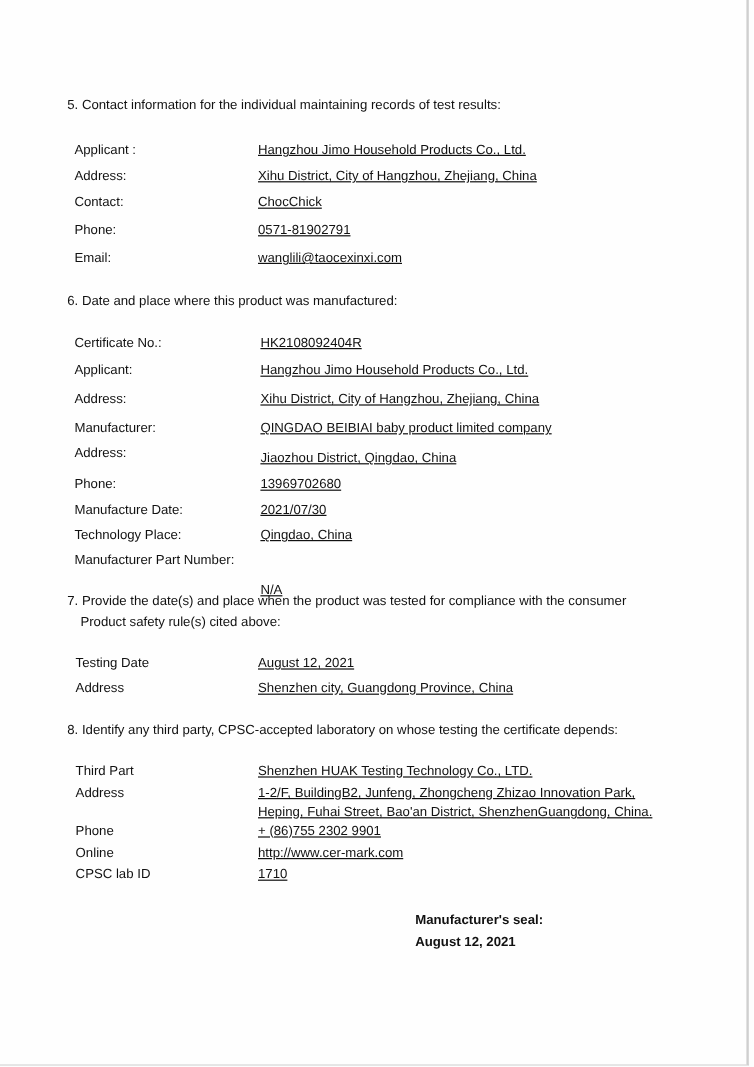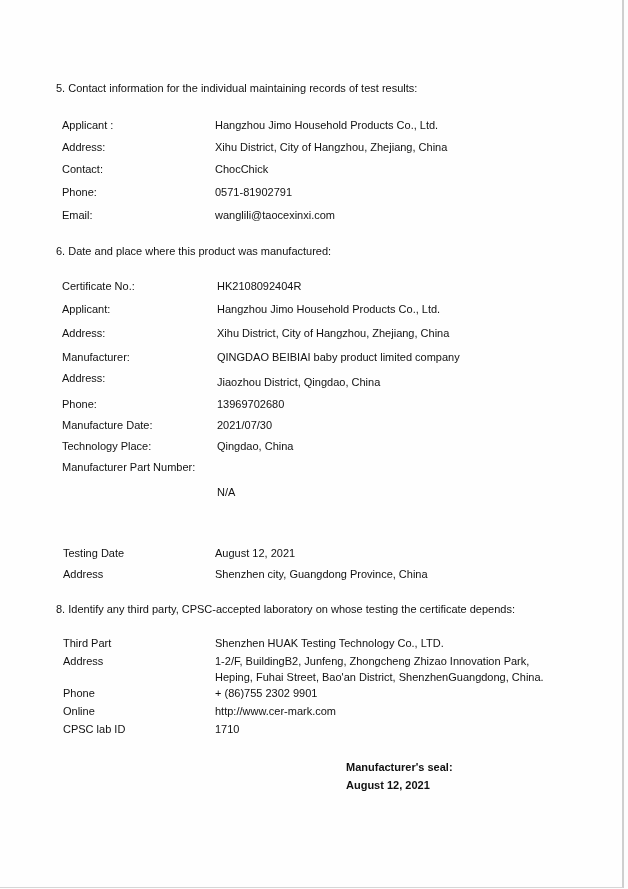--- a/index.html
+++ b/index.html
@@ -25,21 +25,21 @@
       letter-spacing: 0.1px;
     }
     .heading {
       position: absolute; left: 56px;
       font-weight: normal; font-size: 11px;
       white-space: nowrap;
     }
     .heading .cont { display: block; padding-left: 11px; margin-top: 6px; }
     .row { position: absolute; font-size: 11px; white-space: nowrap; }
     .row .lbl { position: absolute; left: 0; top: 0; }
-    .row .val { position: absolute; top: 0; }
+    .row .val { position: absolute; top: 0; text-decoration: underline; }
     .seal {
       position: absolute; left: 334px; top: 758px;
       font-weight: bold; font-size: 11px; line-height: 18px; margin-left: 12px;
     }
   </style>
 </head>
 <body>
 
 <div class="page">
 
@@ -100,20 +100,24 @@
       <div class="row" style="left: 62px; top: 440px;">
         <span class="lbl">Technology Place:</span>
         <span class="val" style="left: 155px;">Qingdao, China</span>
       </div>
       <div class="row" style="left: 62px; top: 461px;">
         <span class="lbl">Manufacturer Part Number:</span>
         <span class="val" style="left: 155px; margin-top: 25px;">N/A</span>
       </div>
     </div>
 
+  <div class="heading" style="top:495px;">
+    <span>7.  Provide the date(s) and place when the product was tested for compliance with the consumer</span>
+    <span class="cont">Product safety rule(s) cited above:</span>
+  </div>
   <div id="s7-rows">
       <div class="row" style="left: 63px; top: 547px;">
         <span class="lbl">Testing Date</span>
         <span class="val" style="left: 152px;">August 12, 2021</span>
       </div>
       <div class="row" style="left: 63px; top: 568px;">
         <span class="lbl">Address</span>
         <span class="val" style="left: 152px;">Shenzhen city, Guangdong Province, China</span>
       </div>
     </div>

